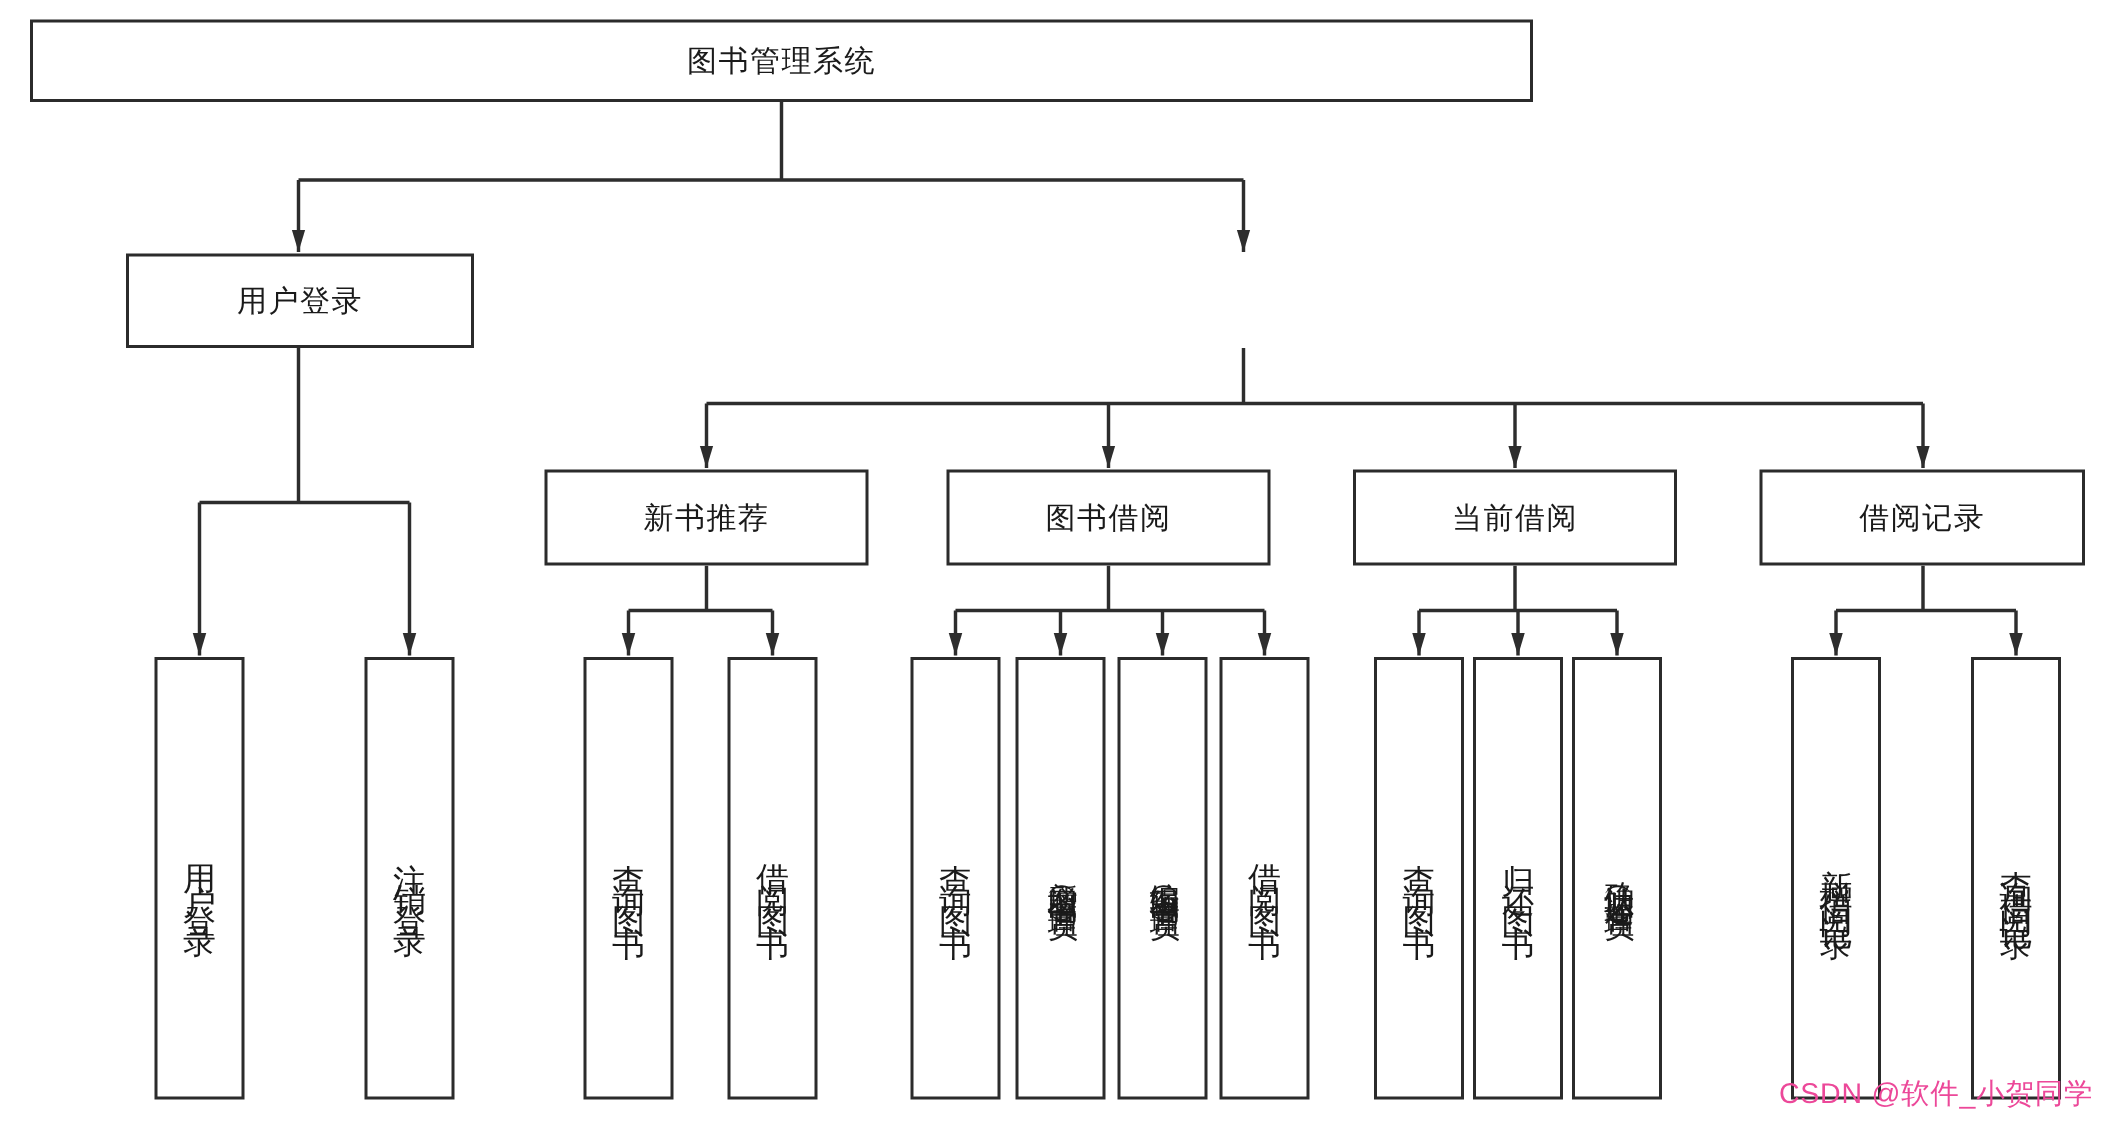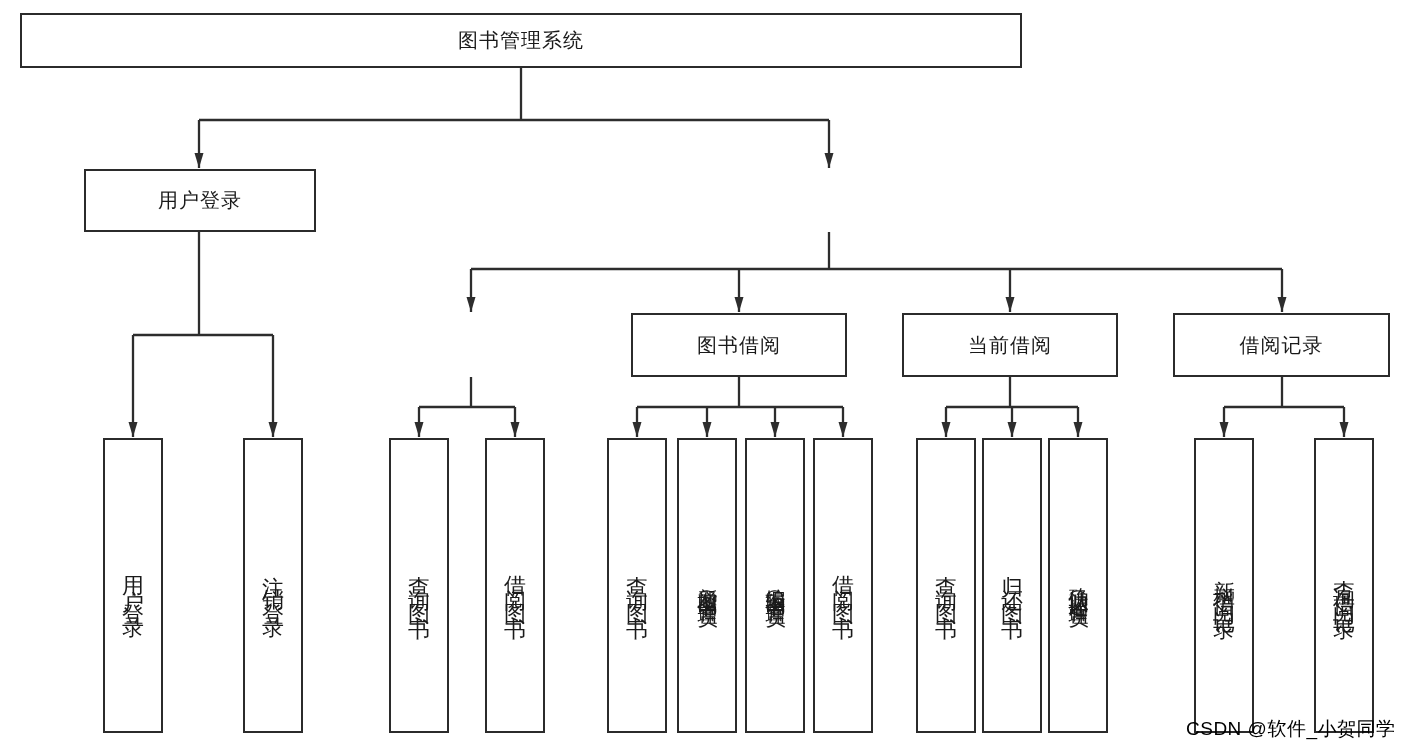--- a/index.html
+++ b/index.html
@@ -19,21 +19,21 @@
   .leaf{
     top:438px;width:60px;height:295px;display:block;
     writing-mode:vertical-rl;text-orientation:mixed;
     text-align:center;line-height:55px;font-size:22px;
   }
   .s4{letter-spacing:14px;}
   .s6{letter-spacing:8px;}
   .s9{letter-spacing:3px;font-size:20px;line-height:54px;}
   #watermark{
     position:absolute;left:1186px;top:716px;z-index:5;
-    font-size:19px;color:#000000;white-space:nowrap;letter-spacing:0.5px;
+    font-size:19px;color:#ec4899;white-space:nowrap;letter-spacing:0.5px;
   }
 </style>
 </head>
 <body>
 
 <div id="canvas">
 
   <svg id="wires" viewBox="0 0 1405 747" xmlns="http://www.w3.org/2000/svg">
     <defs>
       <marker id="arrow" markerUnits="userSpaceOnUse" markerWidth="17" markerHeight="12" refX="15" refY="5" orient="auto">
@@ -74,20 +74,21 @@
       <path d="M1282,377 V407 M1224,407 H1344"></path>
       <line x1="1224" y1="407" x2="1224" y2="437" marker-end="url(#arrow)"></line>
       <line x1="1344" y1="407" x2="1344" y2="437" marker-end="url(#arrow)"></line>
     </g>
   </svg>
 
   <div class="node root">图书管理系统</div>
 
   <div class="node lvl2" style="left:84px;width:232px;">用户登录</div>
 
+  <div class="node lvl3" style="left:363px;">新书推荐</div>
   <div class="node lvl3" style="left:902px;">当前借阅</div>
   <div class="node lvl3" style="left:631px;">图书借阅</div>
   <div class="node lvl3" style="left:1173px;width:217px;">借阅记录</div>
 
   <div class="node leaf s4" style="left:103px;">用户登录</div>
   <div class="node leaf s4" style="left:243px;">注销登录</div>
 
   <div class="node leaf s4" style="left:389px;">查询图书</div>
   <div class="node leaf s4" style="left:485px;">借阅图书</div>
 

